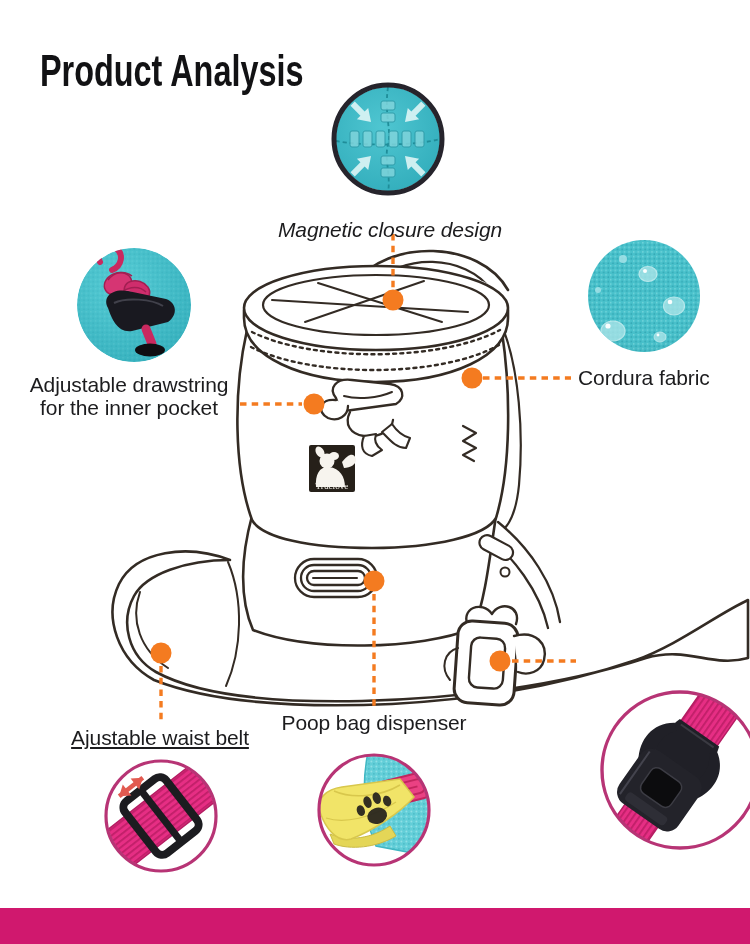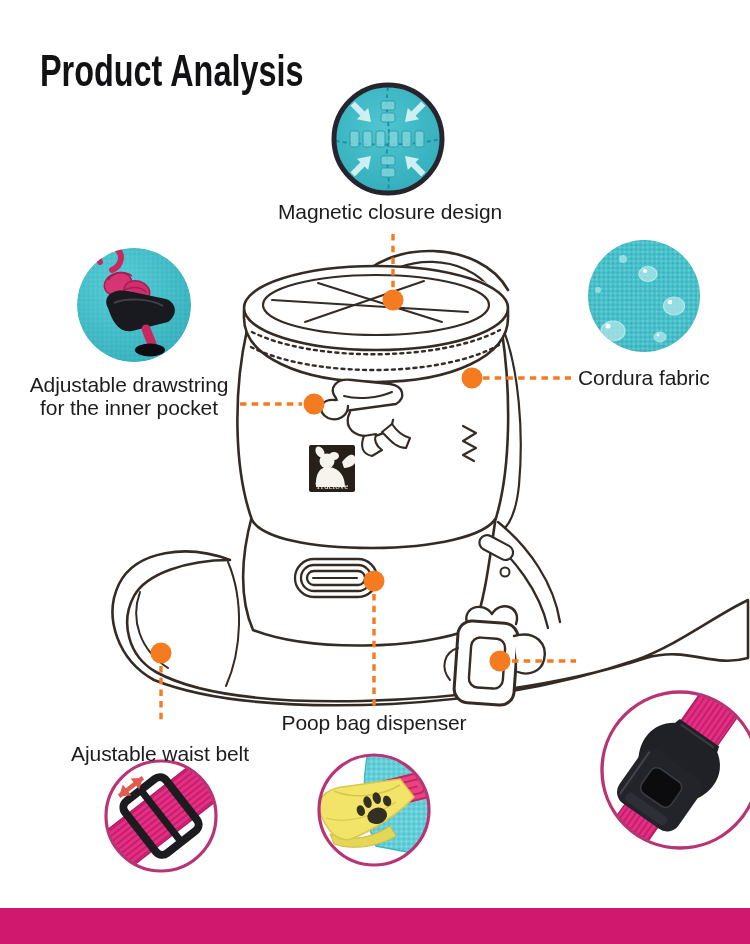--- a/index.html
+++ b/index.html
@@ -295,28 +295,28 @@
       <circle cx="314" cy="404" r="10.5"></circle>
       <circle cx="472" cy="378" r="10.5"></circle>
       <circle cx="500" cy="661" r="10.5"></circle>
       <circle cx="374" cy="581" r="10.5"></circle>
       <circle cx="161" cy="653" r="10.5"></circle>
     </g>
   </svg>
 
   <h1 class="page-title">Product Analysis</h1>
 
-  <div class="callout-label centered" style="left:390px;top:200px;">Magnetic closure design</div>
+  <div class="callout-label centered" style="left:390px;top:218px;font-style:italic;">Magnetic closure design</div>
 
   <div class="callout-label centered" style="left:129px;top:373px;">
     <div>Adjustable drawstring</div>
     <div>for the inner pocket</div>
   </div>
 
   <div class="callout-label" style="left:578px;top:366px;">Cordura fabric</div>
 
 
   <div class="callout-label centered" style="left:374px;top:711px;">Poop bag dispenser</div>
 
-  <div class="callout-label centered" style="left:160px;top:742px;">Ajustable waist belt</div>
+  <div class="callout-label centered" style="left:160px;top:726px;text-decoration:underline;">Ajustable waist belt</div>
 
   <div class="footer-bar"></div>
 </div>
 
 </body></html>

